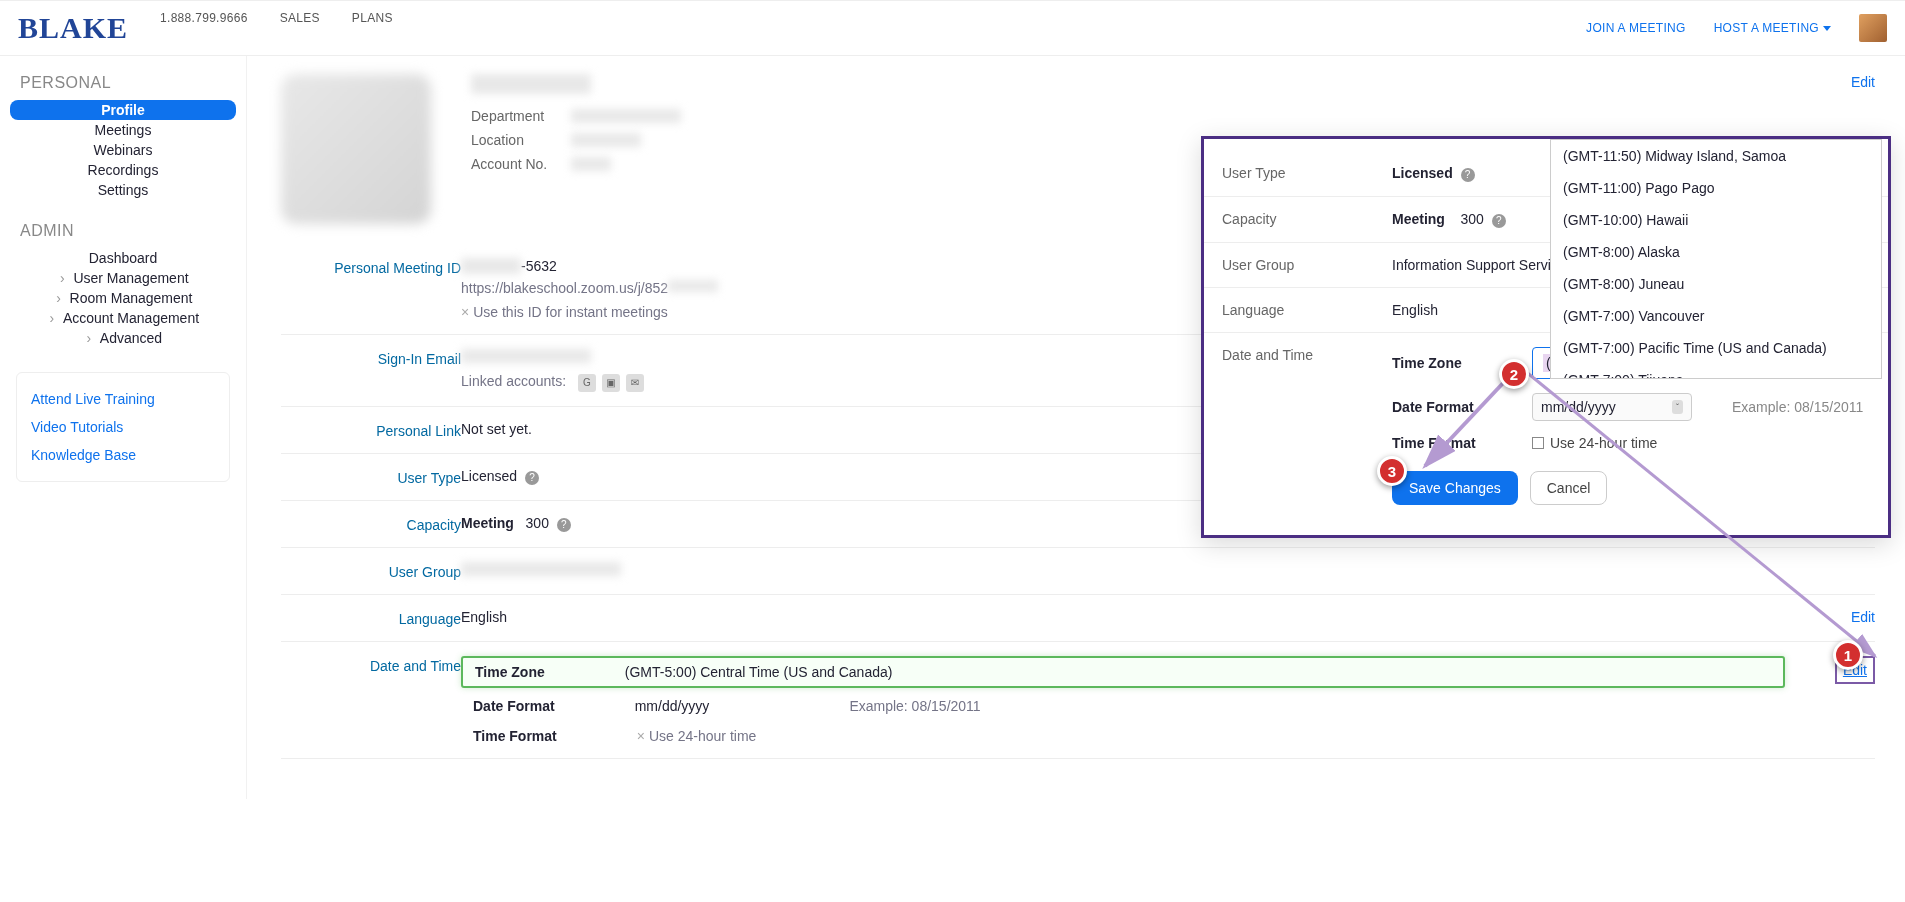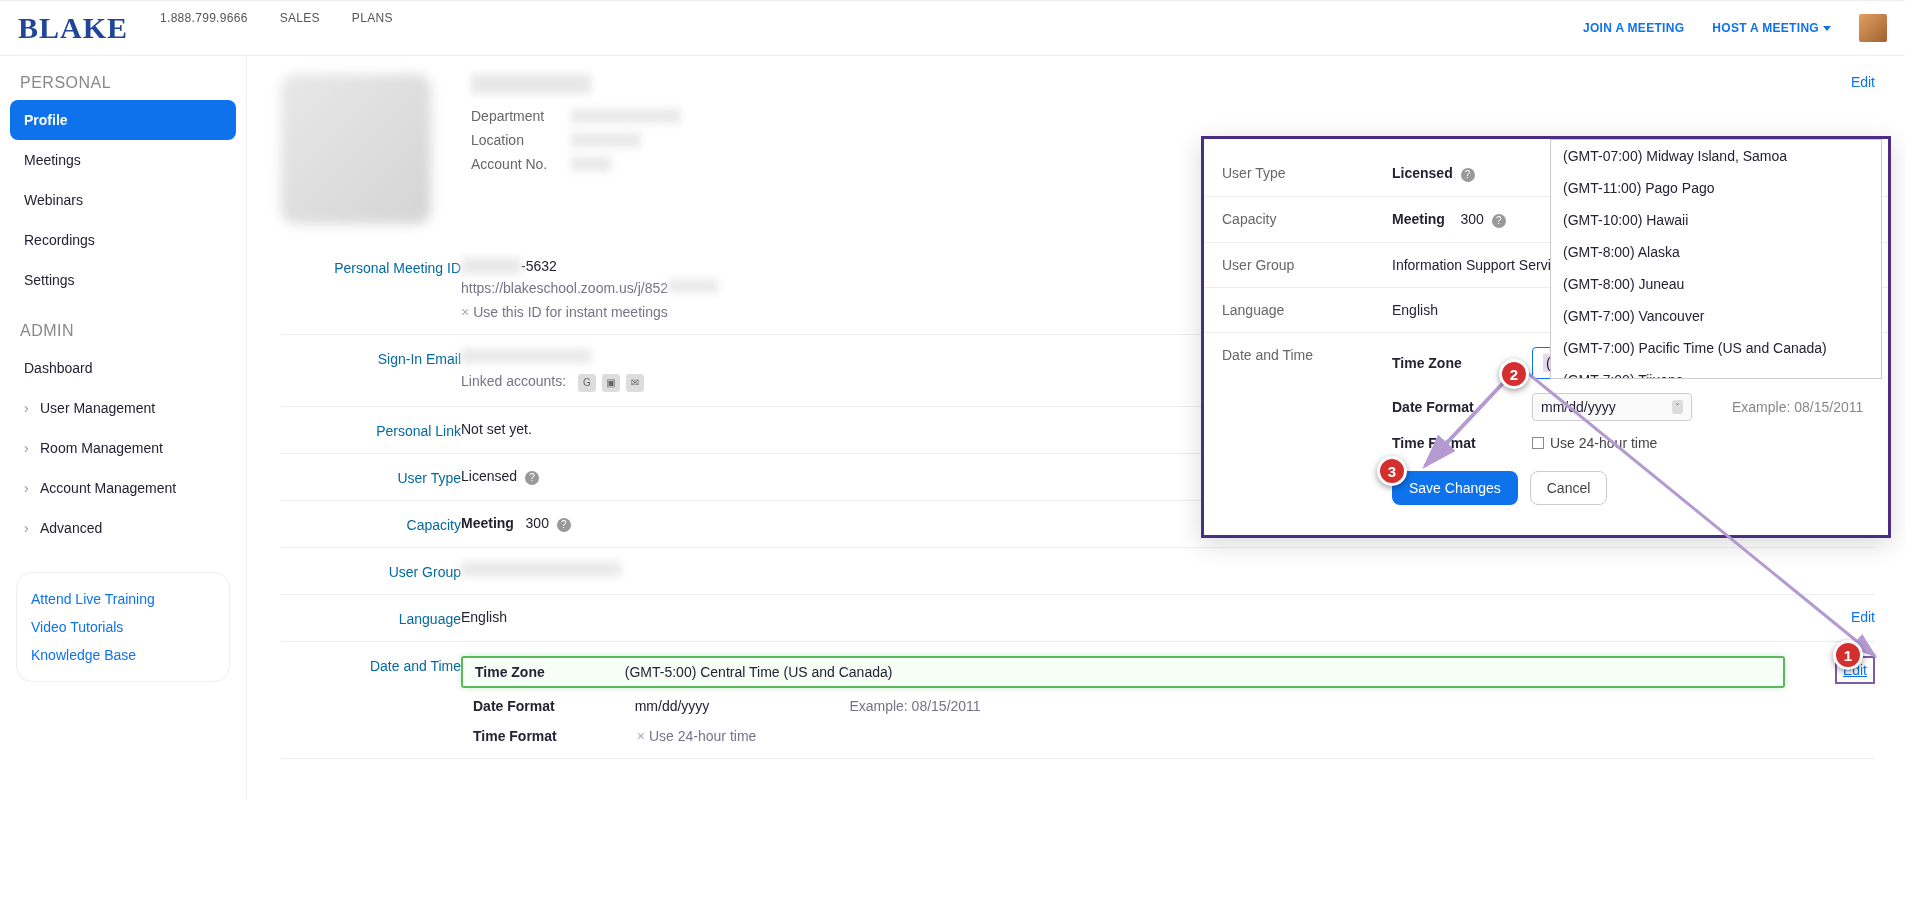--- a/index.html
+++ b/index.html
@@ -3,31 +3,31 @@
 <meta charset="utf-8">
 <style>
   * { box-sizing: border-box; margin: 0; padding: 0; }
   body { font-family: -apple-system, BlinkMacSystemFont, "Segoe UI", Helvetica, Arial, sans-serif; font-size: 14px; color: #232333; background: #fff; }
   a { color: #0E72ED; text-decoration: none; }
   .header { display: flex; align-items: center; justify-content: space-between; padding: 10px 18px; border-bottom: 1px solid #eee; border-top: 1px solid #eee;}
   .header-left { display: flex; align-items: flex-start; gap: 32px; }
   .logo { font-family: "Times New Roman", serif; font-size: 30px; font-weight: 700; color: #214597; letter-spacing: 1px; }
   .top-link { font-size: 12px; color: #555; font-weight: 500; letter-spacing: .3px;}
   .header-right { display: flex; align-items: center; gap: 28px; }
-  .header-right a { font-size: 12px; font-weight: 700; letter-spacing: .3px;}
+  .header-right a { font-size: 12px; font-weight: 400; letter-spacing: .3px;}
   .avatar { width: 28px; height: 28px; background: linear-gradient(135deg,#e0a060,#a06030); border-radius: 2px; }
   .caret-down { display:inline-block; margin-left:4px; border-left:4px solid transparent; border-right:4px solid transparent; border-top:5px solid currentColor; vertical-align: middle;}
 
   .page { display: flex; }
   .sidebar { width: 247px; padding: 14px 10px 20px 10px; border-right: 1px solid #f1f1f1; }
   .side-heading { font-size: 16px; color: #888; letter-spacing: .5px; padding: 4px 10px 8px 10px; }
-  .side-item { display:block; padding: 12px 14px; border-radius: 8px; font-size: 14px; color: #232333; cursor:pointer; }
+  .side-item { display:block; padding: 2px 14px; border-radius: 8px; font-size: 14px; color: #232333; cursor:pointer;text-align:center; }
   .side-item.active { background: #0E72ED; color: #fff; font-weight: 600; }
   .side-caret { display:inline-block; width: 10px; color:#999; margin-right:6px;}
-  .side-box { border: 1px solid #eee; border-radius: 16px; margin: 24px 6px 0 6px; padding: 12px 10px; }
+  .side-box { border: 1px solid #eee; border-radius: 6px; margin: 24px 6px 0 6px; padding: 12px 10px; }
   .side-box a { display:block; padding: 6px 4px; font-size: 14px; }
 
   .main { flex: 1; padding: 18px 30px 40px 34px; position: relative; }
   .section-row { display:flex; padding: 14px 0; border-bottom: 1px solid #ededed; align-items: flex-start;}
   .section-row:last-of-type { border-bottom: 0; }
   .row-label { width: 180px; color: #0369a1; font-size: 14px; padding-top: 2px; text-align: right;}
   .row-body { flex: 1; }
   .row-action { width: 90px; text-align: right; }
   .row-action a { color:#0E72ED; }
   .blur { filter: blur(4px); background:#e8e8e8; color: transparent; display:inline-block; }
@@ -218,21 +218,21 @@
       </div>
       <div class="row-action">
         <span class="edit-box-purple">
           <a style="text-decoration:underline;">Edit</a>
         </span>
       </div>
     </div>
 
     <div class="overlay">
       <div class="tz-dropdown" id="tz-dd">
-          <div class="tz-opt">(GMT-07:00) Midway Island, Samoa</div>
+          <div class="tz-opt">(GMT-11:50) Midway Island, Samoa</div>
           <div class="tz-opt">(GMT-11:00) Pago Pago</div>
           <div class="tz-opt">(GMT-10:00) Hawaii</div>
           <div class="tz-opt">(GMT-8:00) Alaska</div>
           <div class="tz-opt">(GMT-8:00) Juneau</div>
           <div class="tz-opt">(GMT-7:00) Vancouver</div>
           <div class="tz-opt">(GMT-7:00) Pacific Time (US and Canada)</div>
           <div class="tz-opt">(GMT-7:00) Tijuana</div>
         </div>
 
       <div class="ov-row">

